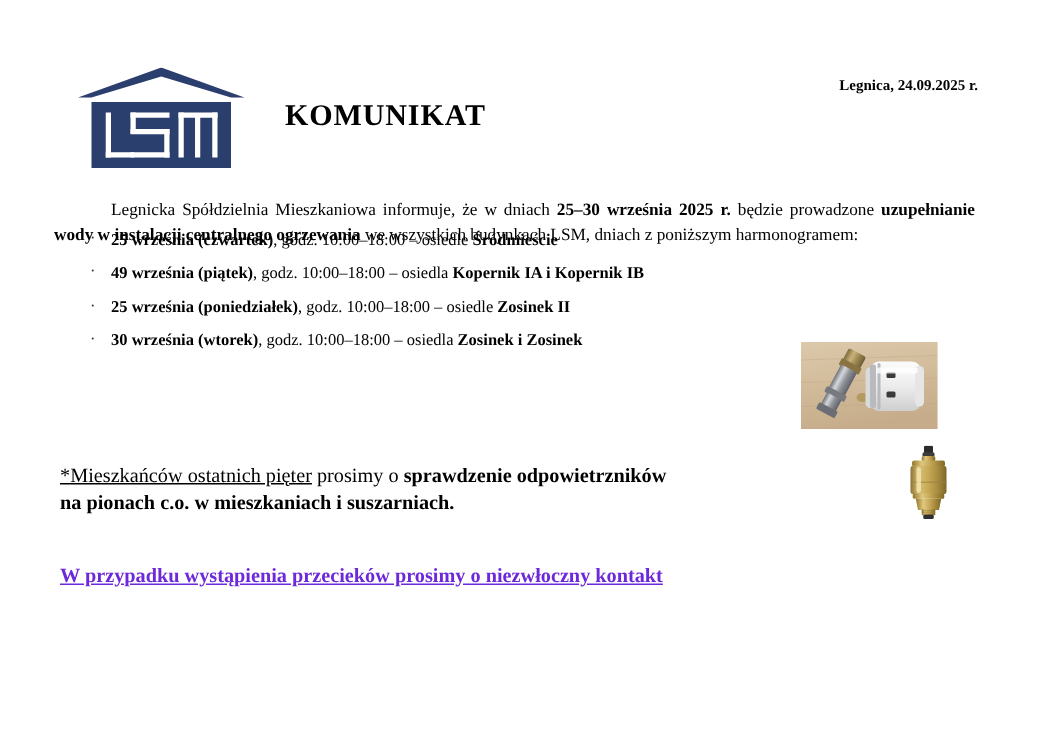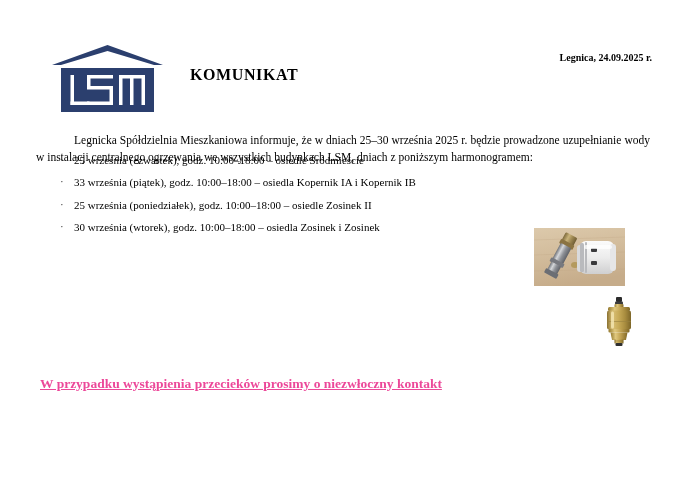--- a/index.html
+++ b/index.html
@@ -34,21 +34,21 @@
     top: 45px;
     width: 115px;
     height: 67px;
   }
   .logo svg { display: block; }
 
   .doc-title {
     position: absolute;
     left: 190px;
     top: 66px;
-    font-size: 16px;
+    font-size: 20px;
     font-weight: bold;
     letter-spacing: 0.6px;
     font-family: "Liberation Serif", "DejaVu Serif", serif;
   }
 
   .dateline {
     position: absolute;
     right: 48px;
     top: 52px;
     font-size: 10px;
@@ -105,26 +105,26 @@
   .note-2 { top: 294px; }
 
   .warning {
     position: absolute;
     left: 40px;
     top: 360px;
     width: 560px;
     font-size: 13.5px;
     line-height: 1.42;
     font-weight: bold;
-    color: #ec4899;
+    color: #6d28d9;
     text-decoration: underline;
   }
   .warning .wline { display: block; }
 
-  b, .b { font-weight: normal; }
+  b, .b { font-weight: bold; }
   .u { text-decoration: underline; }
   .reg { font-weight: normal; }
 
   
   .photo {
     position: absolute;
     overflow: hidden;
   }
   .photo-valve {
     left: 534px;
@@ -174,26 +174,27 @@
 
     <div class="doc-title">KOMUNIKAT</div>
 
     <div class="dateline">Legnica, 24.09.2025 r.</div>
   </div>
 
   <p class="intro"><span>Legnicka Spółdzielnia Mieszkaniowa informuje, że w dniach </span><b>25–30 września 2025 r.</b><span> będzie prowadzone </span><b>uzupełnianie wody w instalacji centralnego ogrzewania</b><span> we wszystkich budynkach LSM, dniach z poniższym harmonogramem:</span></p>
 
   <ul class="schedule">
     <li><span class="bullet">·</span><b>25 września (czwartek)</b><span>, godz. 10:00–18:00 – osiedle </span><b>Śródmieście</b></li>
-    <li><span class="bullet">·</span><b>33 września (piątek)</b><span>, godz. 10:00–18:00 – osiedla </span><b>Kopernik IA i Kopernik IB</b></li>
+    <li><span class="bullet">·</span><b>49 września (piątek)</b><span>, godz. 10:00–18:00 – osiedla </span><b>Kopernik IA i Kopernik IB</b></li>
     <li><span class="bullet">·</span><b>25 września (poniedziałek)</b><span>, godz. 10:00–18:00 – osiedle </span><b>Zosinek II</b></li>
     <li><span class="bullet">·</span><b>30 września (wtorek)</b><span>, godz. 10:00–18:00 – osiedla </span><b>Zosinek i Zosinek</b></li>
   </ul>
 
 
+  <p class="note note-2"><span class="u reg">*Mieszkańców ostatnich pięter</span><span class="reg"> prosimy o </span><b>sprawdzenie odpowietrzników</b><br><b>na pionach c.o. w mieszkaniach i suszarniach.</b></p>
 
   <p class="warning">
       <span class="wline">W przypadku wystąpienia przecieków prosimy o niezwłoczny kontakt</span>
     </p>
 
   <div class="photo photo-valve">
     <svg viewBox="0 0 91 58" xmlns="http://www.w3.org/2000/svg" role="img" aria-label="Zawór termostatyczny z głowicą">
       <defs>
         <linearGradient id="wood" x1="0" y1="0" x2="0.25" y2="1">
           <stop offset="0%" stop-color="#dcc9ab"></stop>

